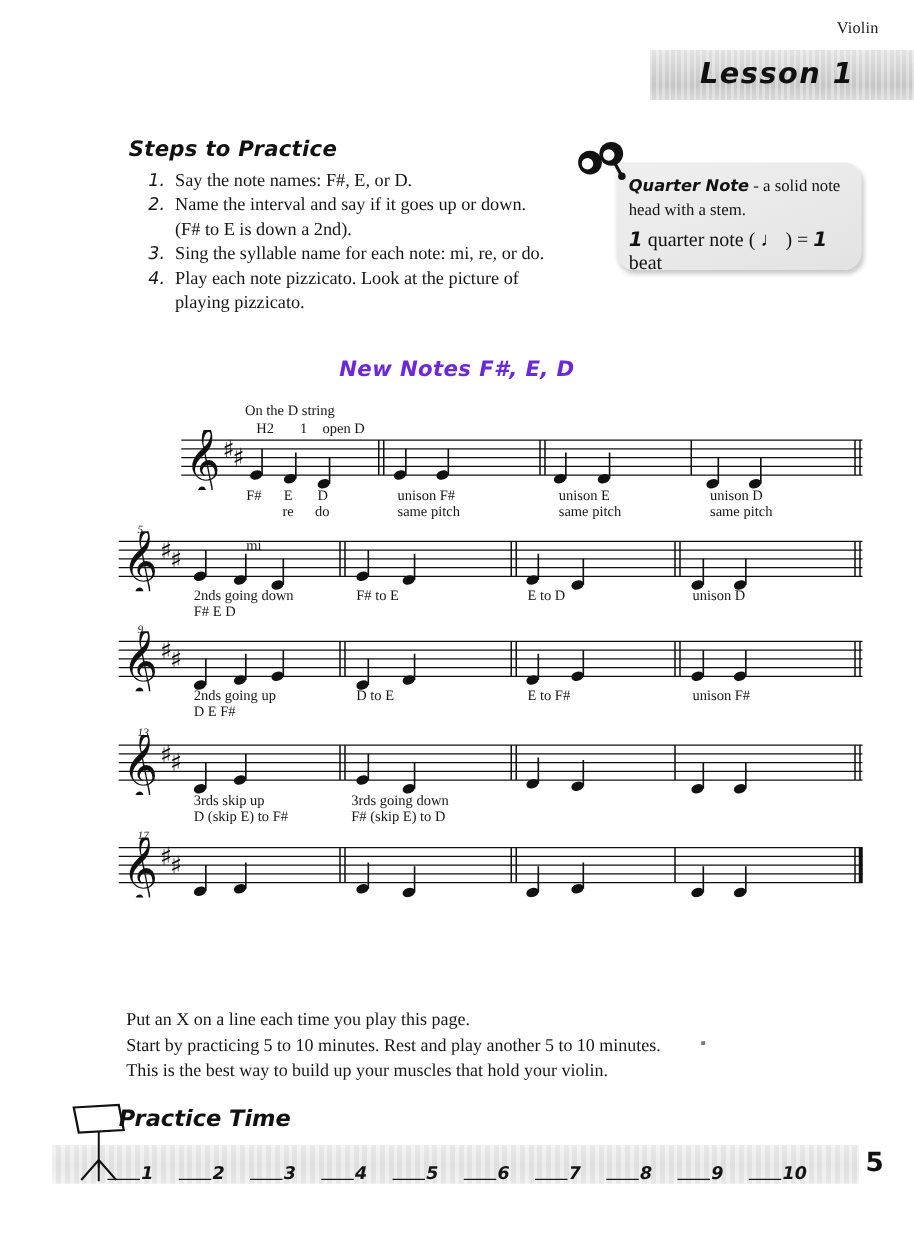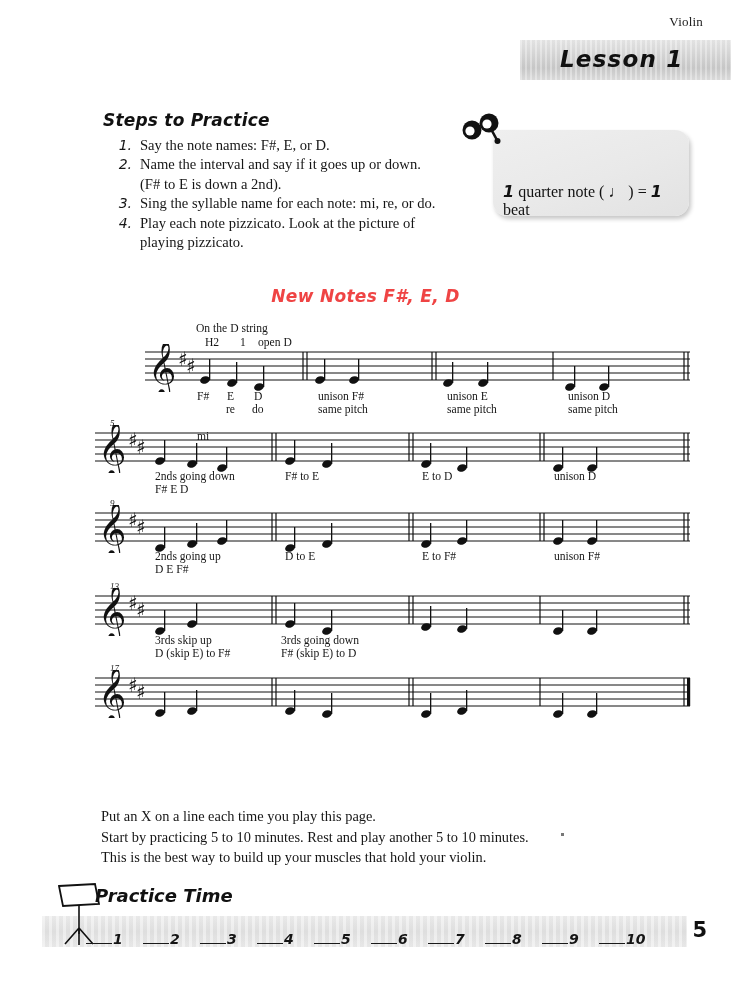--- a/index.html
+++ b/index.html
@@ -81,21 +81,21 @@
   .callout-beat .hand{
     font-family:"DejaVu Sans", sans-serif; font-style:italic; font-weight:bold;
   }
 
   .eyes-icon{position:absolute; left:461px; top:112px; width:42px; height:34px;}
 
   
   .notes-title{
     position:absolute; left:0; right:0; top:286px; text-align:center;
     font-family:"DejaVu Sans", sans-serif; font-weight:bold; font-style:italic;
-    font-size:17px; letter-spacing:.3px; color:#ef4444;
+    font-size:17px; letter-spacing:.3px; color:#6d28d9;
   }
 
   
   .system{position:absolute; left:0; width:731px;}
   .staffsvg{display:block;}
   .mnum{
     position:absolute;
     font-family:"Liberation Serif", serif; font-style:italic; font-size:9px; color:#222;
   }
   .lyr{
@@ -171,20 +171,23 @@
 
   <div class="callout"></div>
   <svg class="eyes-icon" viewBox="0 0 42 34">
     <circle cx="11" cy="18" r="9.5" fill="#111"></circle>
     <circle cx="9" cy="19" r="4.6" fill="#fff"></circle>
     <circle cx="28" cy="11" r="9.5" fill="#111"></circle>
     <circle cx="26" cy="12" r="4.6" fill="#fff"></circle>
     <path d="M30 17 L36 28" stroke="#111" stroke-width="2.6" fill="none" stroke-linecap="round"></path>
     <circle cx="36.5" cy="29" r="3" fill="#111"></circle>
   </svg>
+  <div class="callout-txt">
+    <b>Quarter Note</b><span> - a solid note head with a stem.</span>
+  </div>
   <div class="callout-beat">
     <span class="hand">1</span><span> quarter note ( ♩ ) = </span><span class="hand">1</span><span> beat</span>
   </div>
 
   <div class="notes-title">New Notes F#, E, D</div>
 
   <div class="system" style="top:344px;">
     <svg class="staffsvg" width="731" height="48" viewBox="0 0 731 48">
       <g stroke="#111" stroke-width="1">
         <line x1="145" y1="8" x2="690" y2="8"></line>

